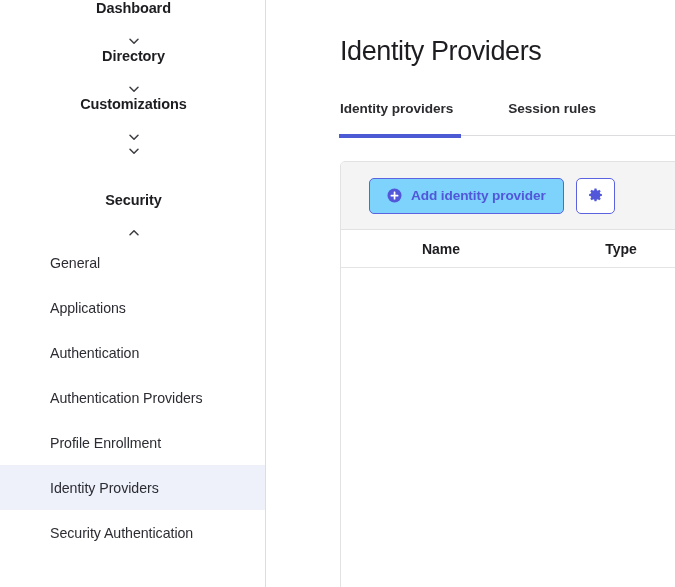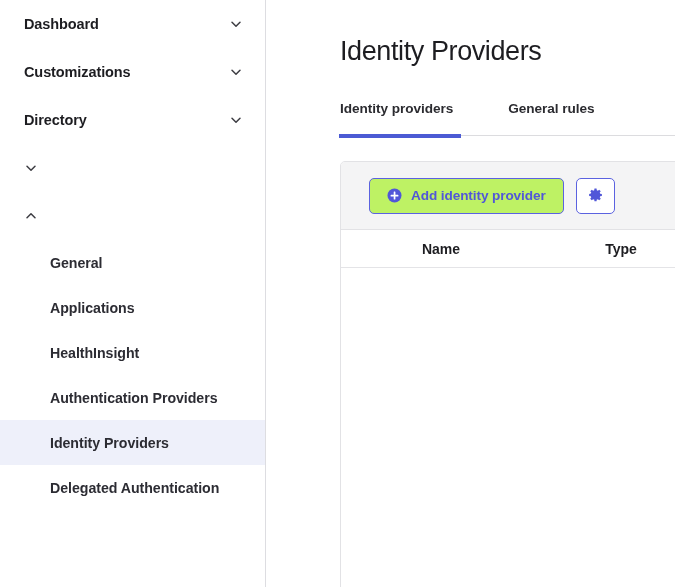--- a/index.html
+++ b/index.html
@@ -34,20 +34,21 @@
     position: relative;
     overflow: hidden;
   }
 
   .nav-group {
     height: 48px;
     display: flex;
     align-items: center;
     padding: 0 22px 0 24px;
     cursor: pointer;
+    flex-direction: column;
   }
 
   .nav-group .label {
     font-size: 14.5px;
     font-weight: bold;
     color: #1d1d21;
     letter-spacing: -0.1px;
     flex: 1;
   }
 
@@ -62,21 +63,21 @@
 
   .nav-sub {
     height: 45px;
     display: flex;
     align-items: center;
     padding: 0 16px 0 50px;
     cursor: pointer;
   }
   .nav-sub .label {
     font-size: 14.2px;
-    font-weight: bold;
+    font-weight: normal;
     color: #2c2c33;
     letter-spacing: -0.05px;
   }
   .nav-sub.active {
     background: #eef0fa;
   }
 
   
   .main {
     flex: 1;
@@ -157,21 +158,21 @@
     padding: 0 0 0 28px;
     gap: 12px;
   }
 
   .btn-primary-outline {
     height: 36px;
     display: inline-flex;
     align-items: center;
     gap: 9px;
     padding: 0 17px;
-    background: #bef264;
+    background: #7dd3fc;
     border: 1px solid #5b62e0;
     border-radius: 5px;
     cursor: pointer;
     font-family: inherit;
   }
   .btn-primary-outline .btn-label {
     font-size: 13.6px;
     font-weight: bold;
     color: #5157d8;
     letter-spacing: -0.1px;
@@ -228,84 +229,88 @@
     <div class="nav-group">
       <span class="label">Dashboard</span>
       <span class="chevron">
         <svg viewBox="0 0 14 14" fill="none">
             <path d="M3 5.2 L7 9.2 L11 5.2" stroke="currentColor" stroke-width="1.5" stroke-linecap="round" stroke-linejoin="round"></path>
           </svg>
       </span>
     </div>
 
     <div class="nav-group">
+      <span class="label">Directory</span>
+      <span class="chevron">
+        <svg viewBox="0 0 14 14" fill="none">
+            <path d="M3 5.2 L7 9.2 L11 5.2" stroke="currentColor" stroke-width="1.5" stroke-linecap="round" stroke-linejoin="round"></path>
+          </svg>
+      </span>
+    </div>
+
+    <div class="nav-group">
       <span class="label">Customizations</span>
       <span class="chevron">
         <svg viewBox="0 0 14 14" fill="none">
             <path d="M3 5.2 L7 9.2 L11 5.2" stroke="currentColor" stroke-width="1.5" stroke-linecap="round" stroke-linejoin="round"></path>
           </svg>
       </span>
     </div>
 
     <div class="nav-group">
-      <span class="label">Directory</span>
       <span class="chevron">
         <svg viewBox="0 0 14 14" fill="none">
             <path d="M3 5.2 L7 9.2 L11 5.2" stroke="currentColor" stroke-width="1.5" stroke-linecap="round" stroke-linejoin="round"></path>
           </svg>
       </span>
     </div>
 
     <div class="nav-group">
-      <span class="chevron">
-        <svg viewBox="0 0 14 14" fill="none">
-            <path d="M3 5.2 L7 9.2 L11 5.2" stroke="currentColor" stroke-width="1.5" stroke-linecap="round" stroke-linejoin="round"></path>
-          </svg>
-      </span>
-    </div>
-
-    <div class="nav-group">
+      <span class="label">Security</span>
       <span class="chevron">
         <svg viewBox="0 0 14 14" fill="none">
             <path d="M3 8.8 L7 4.8 L11 8.8" stroke="currentColor" stroke-width="1.5" stroke-linecap="round" stroke-linejoin="round"></path>
           </svg>
       </span>
     </div>
 
     <div class="nav-sub">
       <span class="label">General</span>
     </div>
     <div class="nav-sub">
       <span class="label">Applications</span>
     </div>
     <div class="nav-sub">
-      <span class="label">HealthInsight</span>
+      <span class="label">Authentication</span>
     </div>
     <div class="nav-sub">
       <span class="label">Authentication Providers</span>
+    </div>
+    <div class="nav-sub">
+      <span class="label">Profile Enrollment</span>
     </div>
     <div class="nav-sub active">
       <span class="label">Identity Providers</span>
     </div>
     <div class="nav-sub">
-      <span class="label">Delegated Authentication</span>
+      <span class="label">Security Authentication</span>
     </div>
 
   </nav>
 
   <main class="main">
 
     <h1 class="page-title">Identity Providers</h1>
 
     <div class="tabs">
       <div class="tab active">
         <span class="tab-label">Identity providers</span>
       </div>
       <div class="tab">
-        <span class="tab-label">General rules</span>
+        <span class="tab-label">Session rules</span>
       </div>
     </div>
 
     <section class="table-card">
 
       <div class="toolbar">
 
         <button class="btn-primary-outline">
           <span class="icon-plus">
             <svg viewBox="0 0 15 15">

